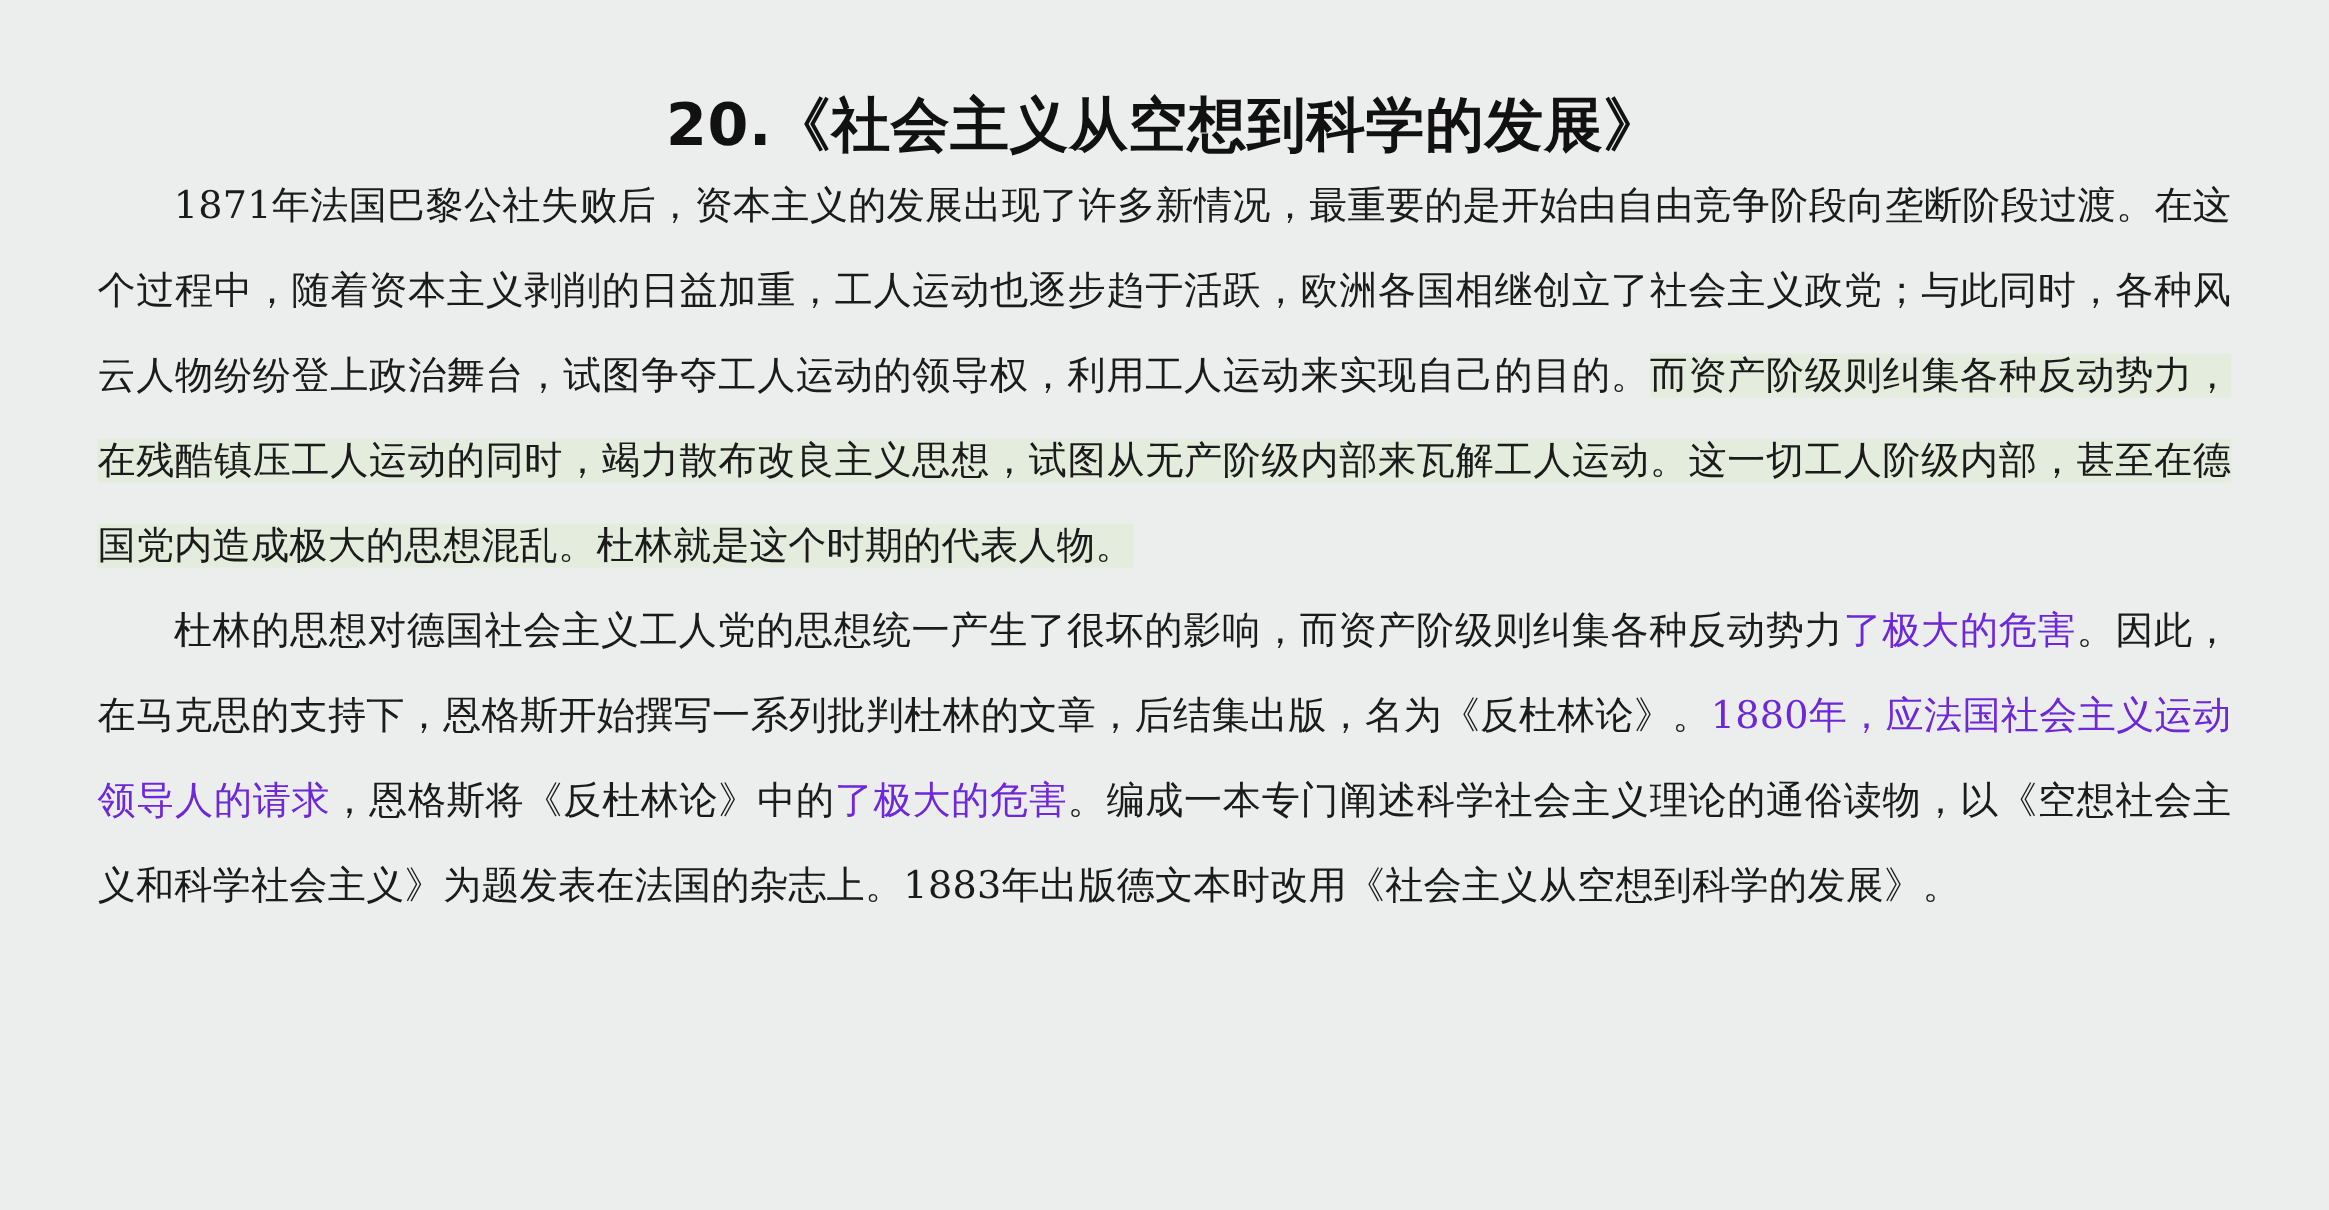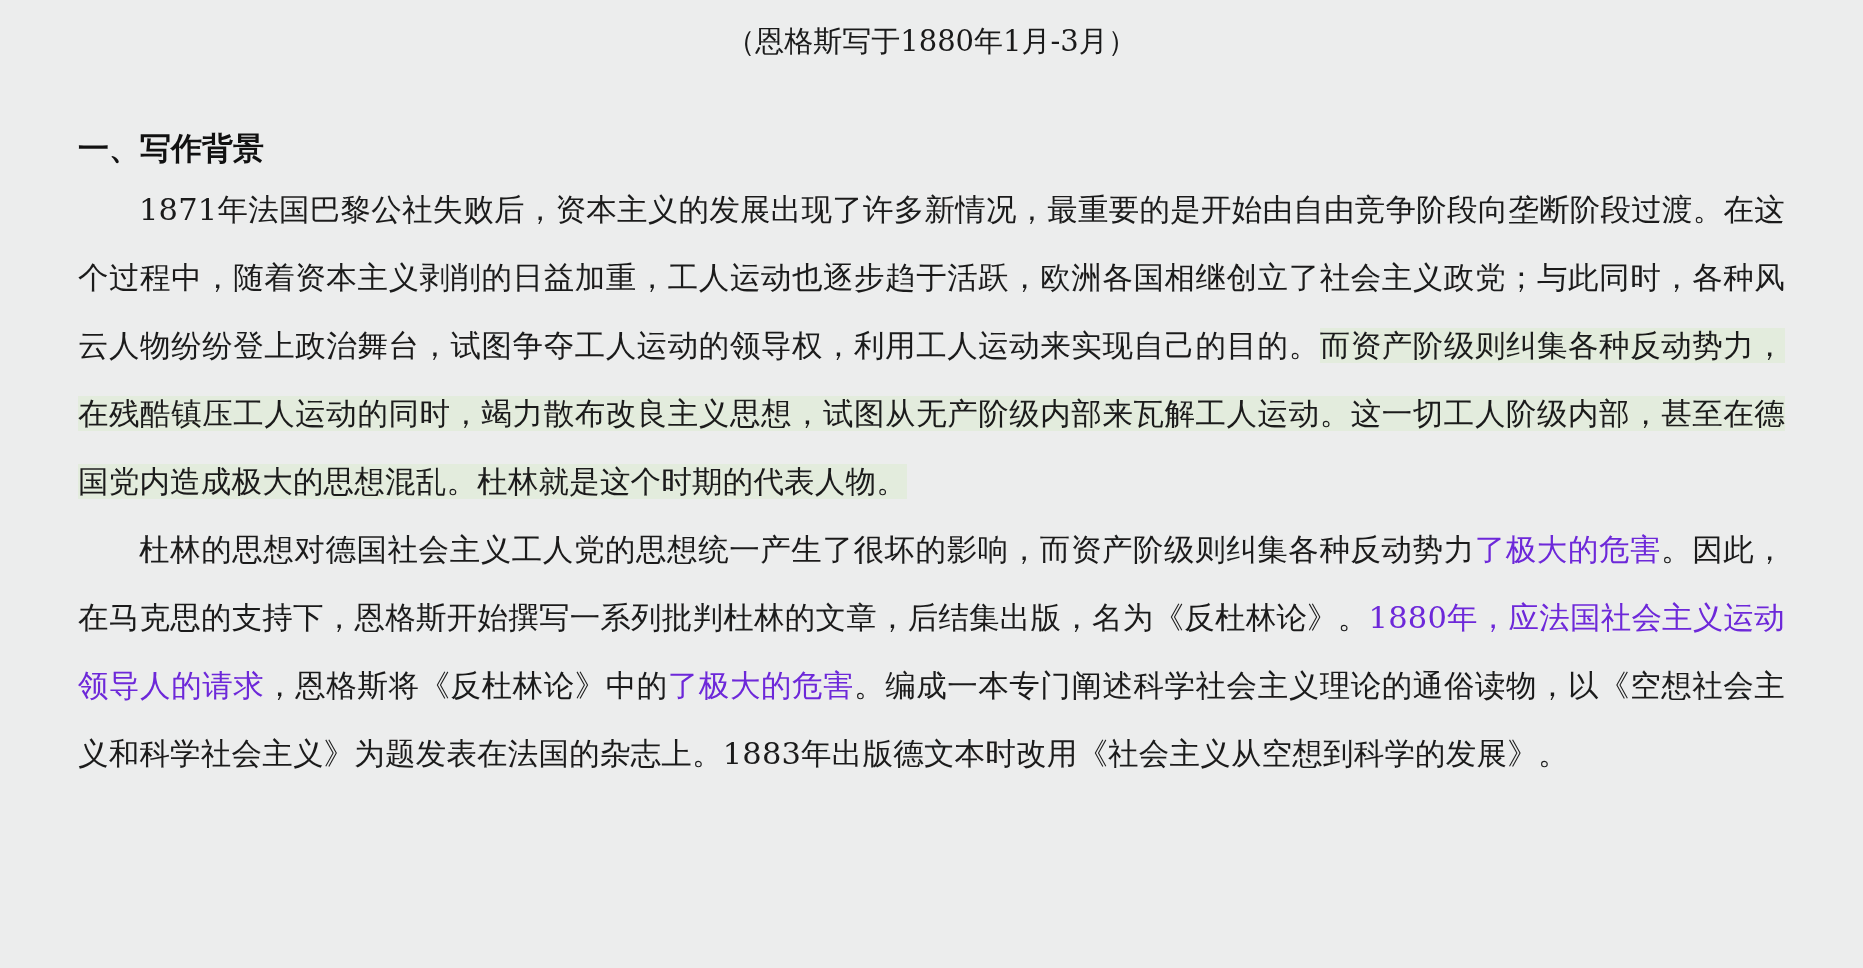--- a/index.html
+++ b/index.html
@@ -69,22 +69,21 @@
   .hl-purple {
     color: #6d28d9;
   }
   
 </style>
 </head>
 <body>
 
 <div class="page">
 
+  <h1 class="title">20.《社会主义从空想到科学的发展》</h1>
 
-  <div class="subtitle">（恩格斯写于1880年1月-3月）</div>
 
-  <h2 class="section-heading">一、写作背景</h2>
 
   <p class="para"><span>1871年法国巴黎公社失败后，资本主义的发展出现了许多新情况，最重要的是开始由自由竞争阶段向垄断阶段过渡。在这个过程中，随着资本主义剥削的日益加重，工人运动也逐步趋于活跃，欧洲各国相继创立了社会主义政党；与此同时，各种风云人物纷纷登上政治舞台，试图争夺工人运动的领导权，利用工人运动来实现自己的目的。</span><span class="hl-green">而资产阶级则纠集各种反动势力，在残酷镇压工人运动的同时，竭力散布改良主义思想，试图从无产阶级内部来瓦解工人运动。这一切工人阶级内部，甚至在德国党内造成极大的思想混乱。杜林就是这个时期的代表人物。</span></p>
 
   <p class="para"><span>杜林的思想对德国社会主义工人党的思想统一产生了很坏的影响，而资产阶级则纠集各种反动势力</span><span class="hl-purple">了极大的危害</span><span>。因此，在马克思的支持下，恩格斯开始撰写一系列批判杜林的文章，后结集出版，名为《反杜林论》。</span><span class="hl-purple">1880年，应法国社会主义运动领导人的请求</span><span>，恩格斯将《反杜林论》中的</span><span class="hl-purple">了极大的危害</span><span>。编成一本专门阐述科学社会主义理论的通俗读物，以《空想社会主义和科学社会主义》为题发表在法国的杂志上。1883年出版德文本时改用《社会主义从空想到科学的发展》。</span></p>
 
 </div>
 
 </body></html>

